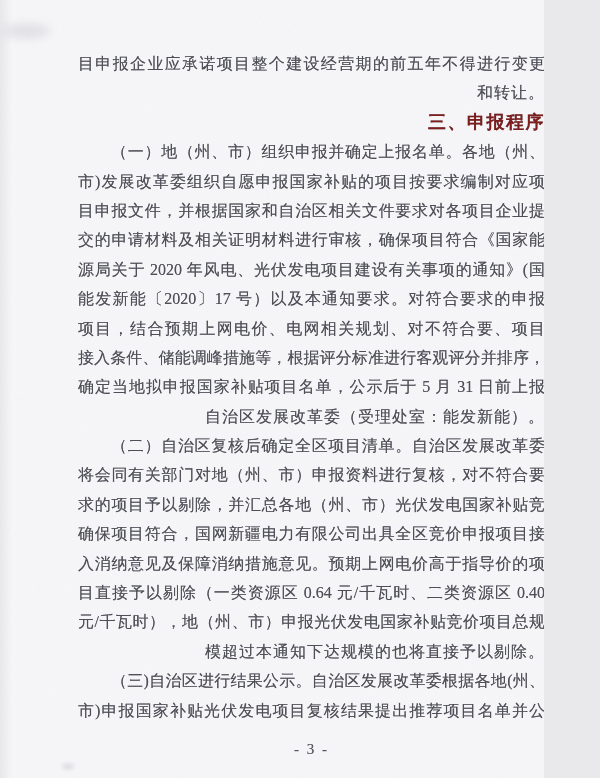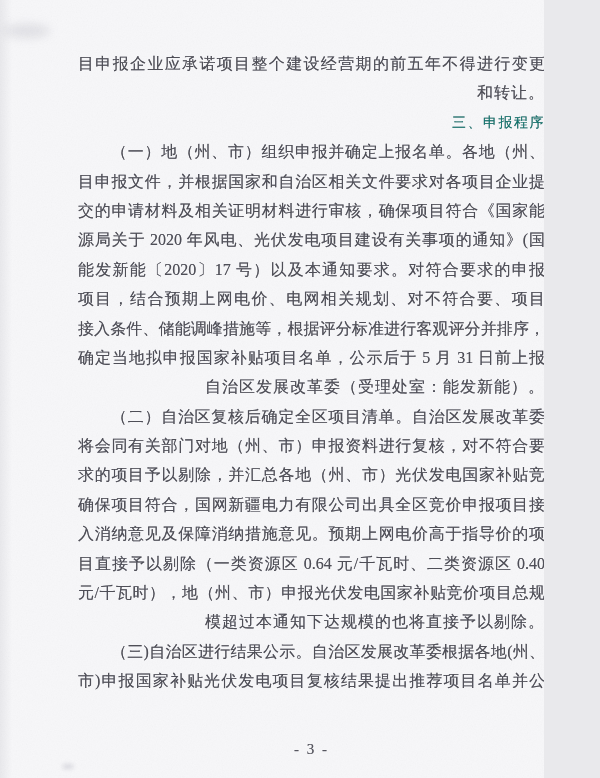--- a/index.html
+++ b/index.html
@@ -65,24 +65,24 @@
   .line.justify {
     letter-spacing: 0;
     text-align: justify;
     text-align-last: justify;
   }
   .line.indent {
     padding-left: 33px;
   }
   .line.heading {
     font-family: "Liberation Sans", "DejaVu Sans", sans-serif;
-    font-weight: 400;
-    font-size: 14px;
+    font-weight: 700;
+    font-size: 18px;
     letter-spacing: 1.5px;
-    color: #0f766e;
+    color: #7f1d1d;
   }
   .page-number {
     position: absolute;
     left: 78px;
     top: 741px;
     width: 467px;
     text-align: center;
     color: #55555e;
     font-size: 15px;
     letter-spacing: 2px;
@@ -96,20 +96,21 @@
 
   <div class="edge-shade"></div>
   <div class="smudge"></div>
   <div class="dot-artifact"></div>
 
   <div class="doc-body">
       <div class="line justify">目申报企业应承诺项目整个建设经营期的前五年不得进行变更</div>
       <div class="line">和转让。</div>
       <div class="line indent heading">三、申报程序</div>
       <div class="line justify indent">（一）地（州、市）组织申报并确定上报名单。各地（州、</div>
+      <div class="line justify">市)发展改革委组织自愿申报国家补贴的项目按要求编制对应项</div>
       <div class="line justify">目申报文件，并根据国家和自治区相关文件要求对各项目企业提</div>
       <div class="line justify">交的申请材料及相关证明材料进行审核，确保项目符合《国家能</div>
       <div class="line justify">源局关于 2020 年风电、光伏发电项目建设有关事项的通知》(国</div>
       <div class="line justify">能发新能〔2020〕17 号）以及本通知要求。对符合要求的申报</div>
       <div class="line justify">项目，结合预期上网电价、电网相关规划、对不符合要、项目</div>
       <div class="line justify">接入条件、储能调峰措施等，根据评分标准进行客观评分并排序，</div>
       <div class="line justify">确定当地拟申报国家补贴项目名单，公示后于 5 月 31 日前上报</div>
       <div class="line">自治区发展改革委（受理处室：能发新能）。</div>
       <div class="line justify indent">（二）自治区复核后确定全区项目清单。自治区发展改革委</div>
       <div class="line justify">将会同有关部门对地（州、市）申报资料进行复核，对不符合要</div>

